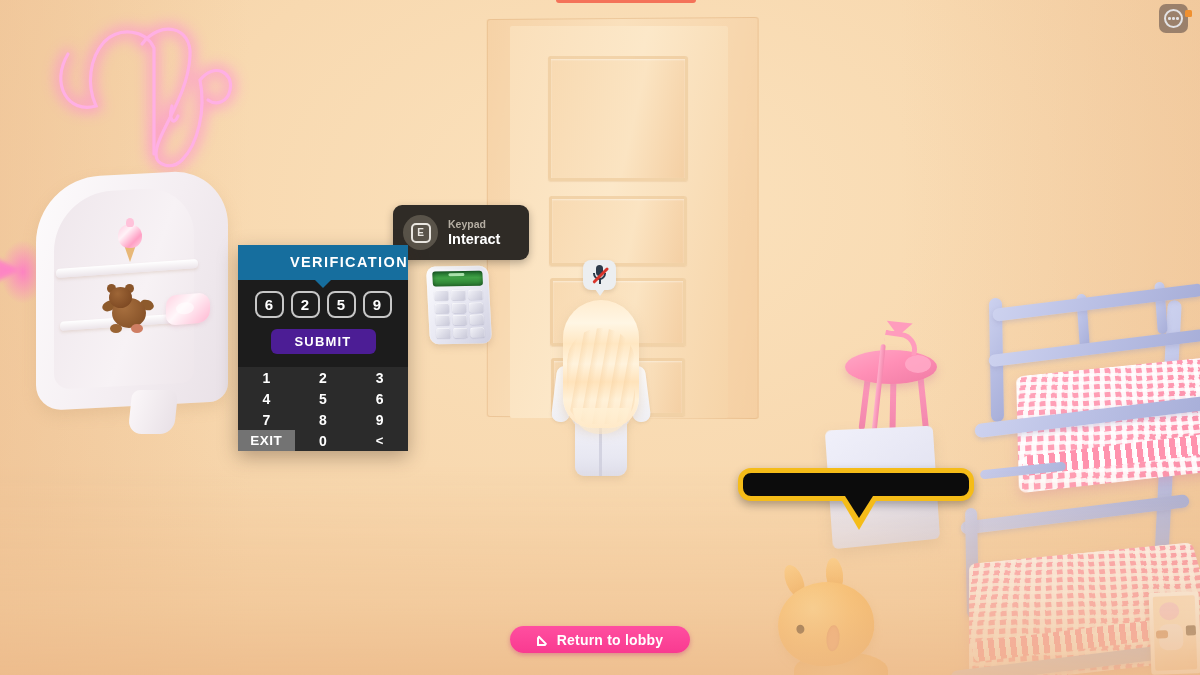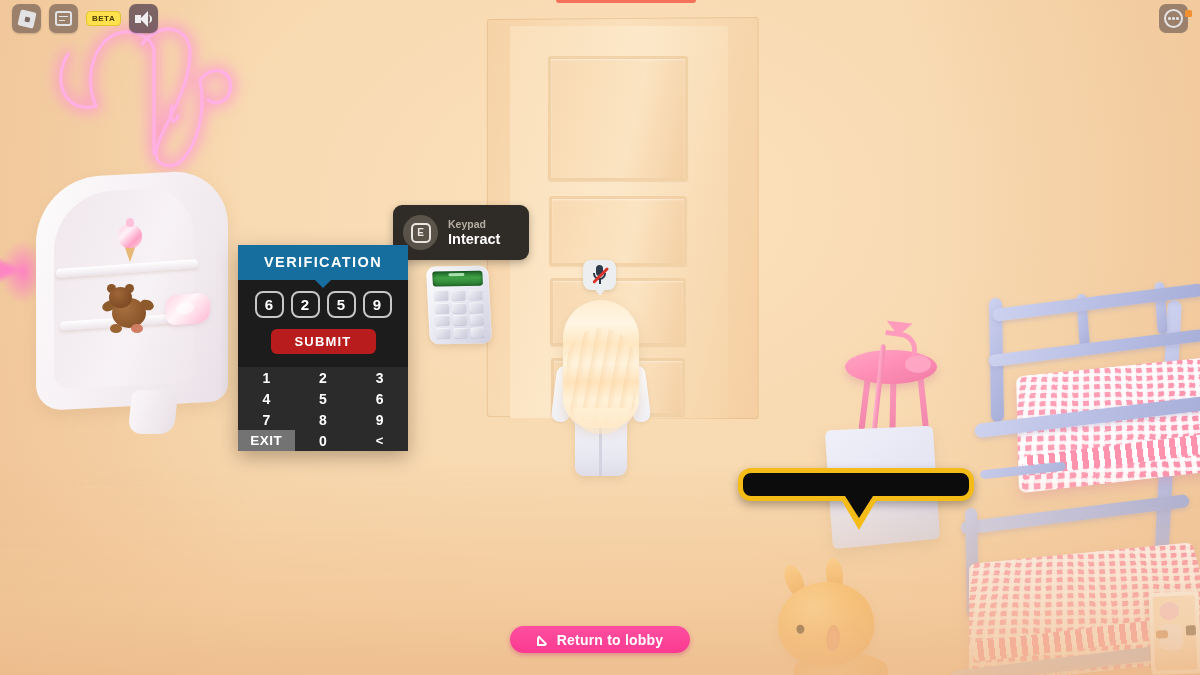--- a/index.html
+++ b/index.html
@@ -504,21 +504,21 @@
   .keypad-ui {
     position: absolute; left: 238px; top: 245px; width: 170px;
     z-index: 50;
     font-family: "Liberation Sans", sans-serif;
     box-shadow: 0 6px 18px rgba(60,40,30,.35);
   }
   .kp-header {
     position: relative;
     background: #166e9e;
     color: #ffffff;
-    text-align: center;
+    text-align: right;
     font-size: 14.5px; font-weight: bold; letter-spacing: 1.4px;
     padding: 9px 0 10px;
   }
   .kp-notch {
     position: absolute; left: 50%; bottom: -8px; transform: translateX(-50%);
     width: 0; height: 0;
     border-left: 9px solid transparent; border-right: 9px solid transparent;
     border-top: 9px solid #166e9e;
   }
   .kp-entry {
@@ -535,21 +535,21 @@
     color: #ffffff;
     font-size: 15px; font-weight: bold;
     display: flex; align-items: center; justify-content: center;
     background: #1c1c1c;
     cursor: pointer;
   }
   .kp-submit {
     display: block;
     margin: 11px auto 0;
     width: 105px; height: 25px;
-    background: #b91c1c;
+    background: #4c1d95;
     border: none; border-radius: 6px;
     color: #ffffff;
     font-size: 13px; font-weight: bold; letter-spacing: 1.2px;
     font-family: "Liberation Sans", sans-serif;
     cursor: pointer;
   }
   .kp-pad {
     background: #2b2b2b;
     display: grid;
     grid-template-columns: repeat(3, 1fr);
@@ -805,38 +805,20 @@
         <div class="pic-blob1"></div>
         <div class="pic-blob2"></div>
         <div class="pic-blob4"></div>
         <div class="pic-blob3"></div>
       </div>
     </div>
 
     <div class="floor-shade"></div>
   </div>
 
-  <div class="hud-topleft">
-    <div class="hud-btn">
-      <span class="roblox-logo">
-          <i></i>
-        </span>
-    </div>
-    <div class="hud-btn">
-      <span class="chat-ico"></span>
-    </div>
-    <span class="beta-badge">BETA</span>
-    <div class="hud-btn mute-on">
-      <span class="speaker-ico">
-        <span class="sp-body"></span>
-          <span class="sp-cone"></span>
-          <span class="sp-wave"></span>
-      </span>
-    </div>
-  </div>
 
   <div class="hud-topright">
     <div class="dots-btn">
       <span class="dots-circle">
         <span></span>
           <span></span>
           <span></span>
       </span>
     </div>
     <span class="orange-dot"></span>

